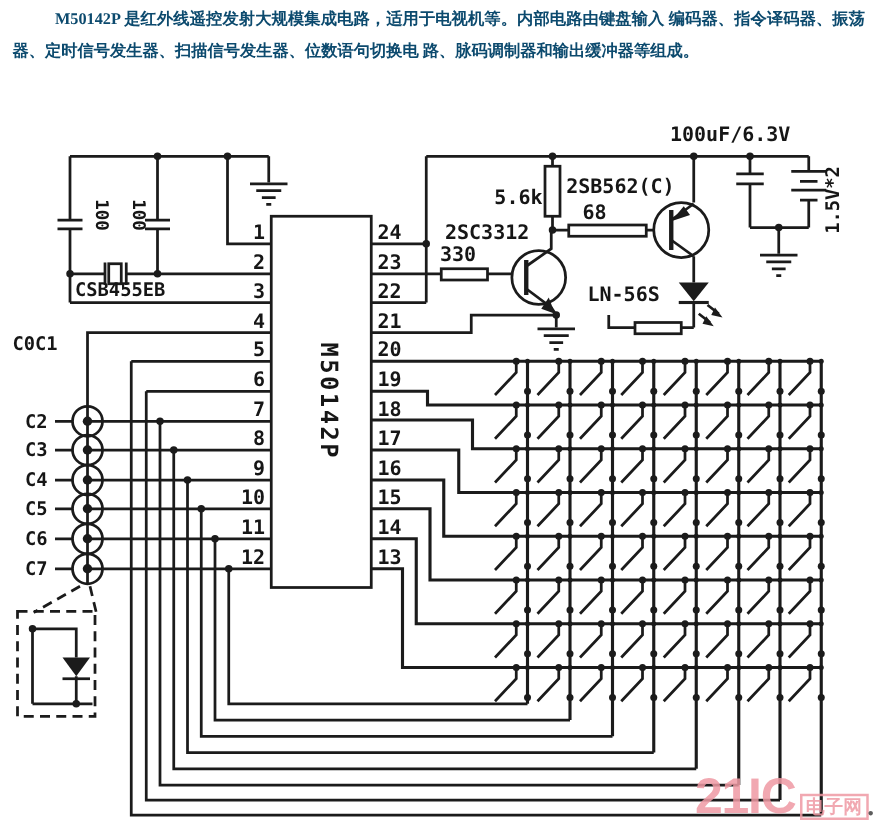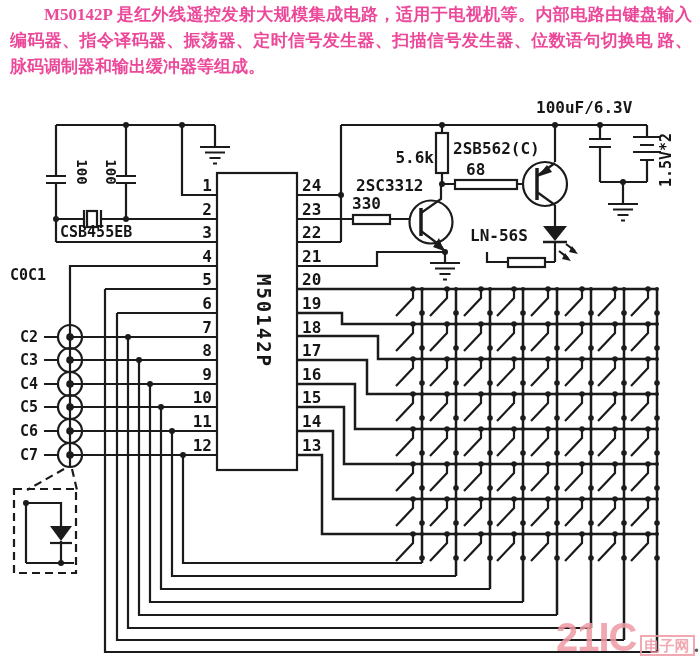--- a/index.html
+++ b/index.html
@@ -3,21 +3,21 @@
 <meta charset="utf-8">
 <style>
   html,body{margin:0;padding:0;background:#e8e8e8;}
   .page{
     position:relative;width:700px;height:665px;background:#ffffff;
     font-family:"Liberation Sans",sans-serif;overflow:hidden;margin:0 auto;
   }
   .desc{
     position:absolute;left:10px;top:2px;width:682px;margin:0;
     font-family:"Liberation Serif","DejaVu Serif",serif;
-    font-size:17px;line-height:26px;color:#ec4899;
+    font-size:13px;line-height:26px;color:#0c4a6e;
     text-align:justify;text-indent:34px;font-weight:600;
   }
   svg{position:absolute;left:0;top:0;}
   svg text{
     font-family:"DejaVu Sans Mono","Liberation Mono",monospace;
     font-weight:700;fill:#161616;
   }
   .wire{stroke:#1b1b1b;stroke-width:2.2;fill:none;}
   .thick{stroke-width:2.5;}
   .body{fill:#ffffff;stroke:#1b1b1b;stroke-width:2.2;}

